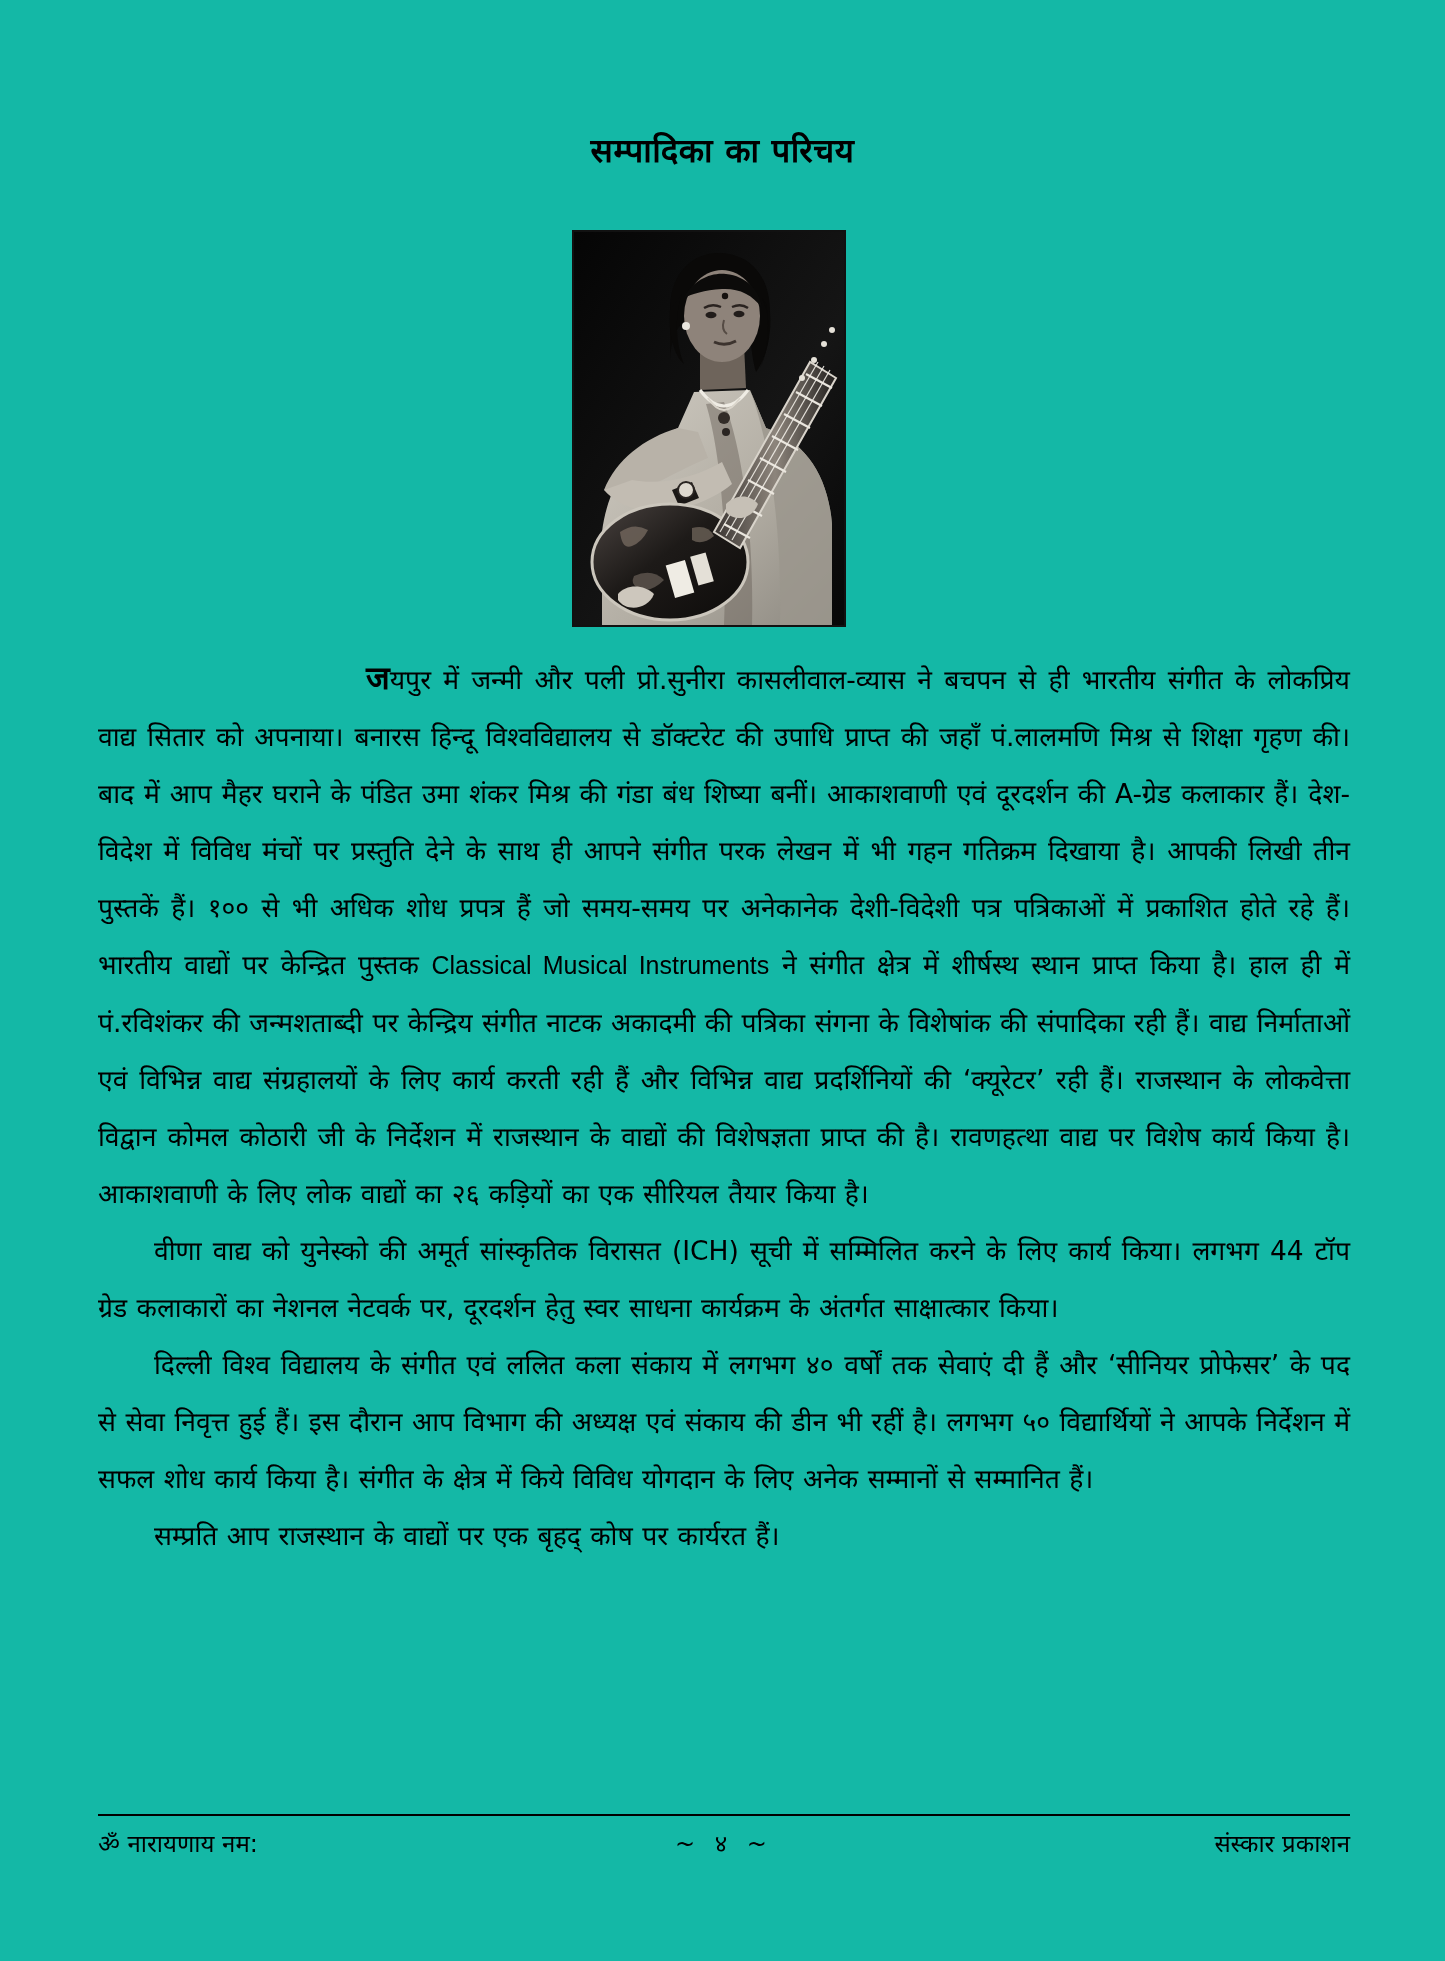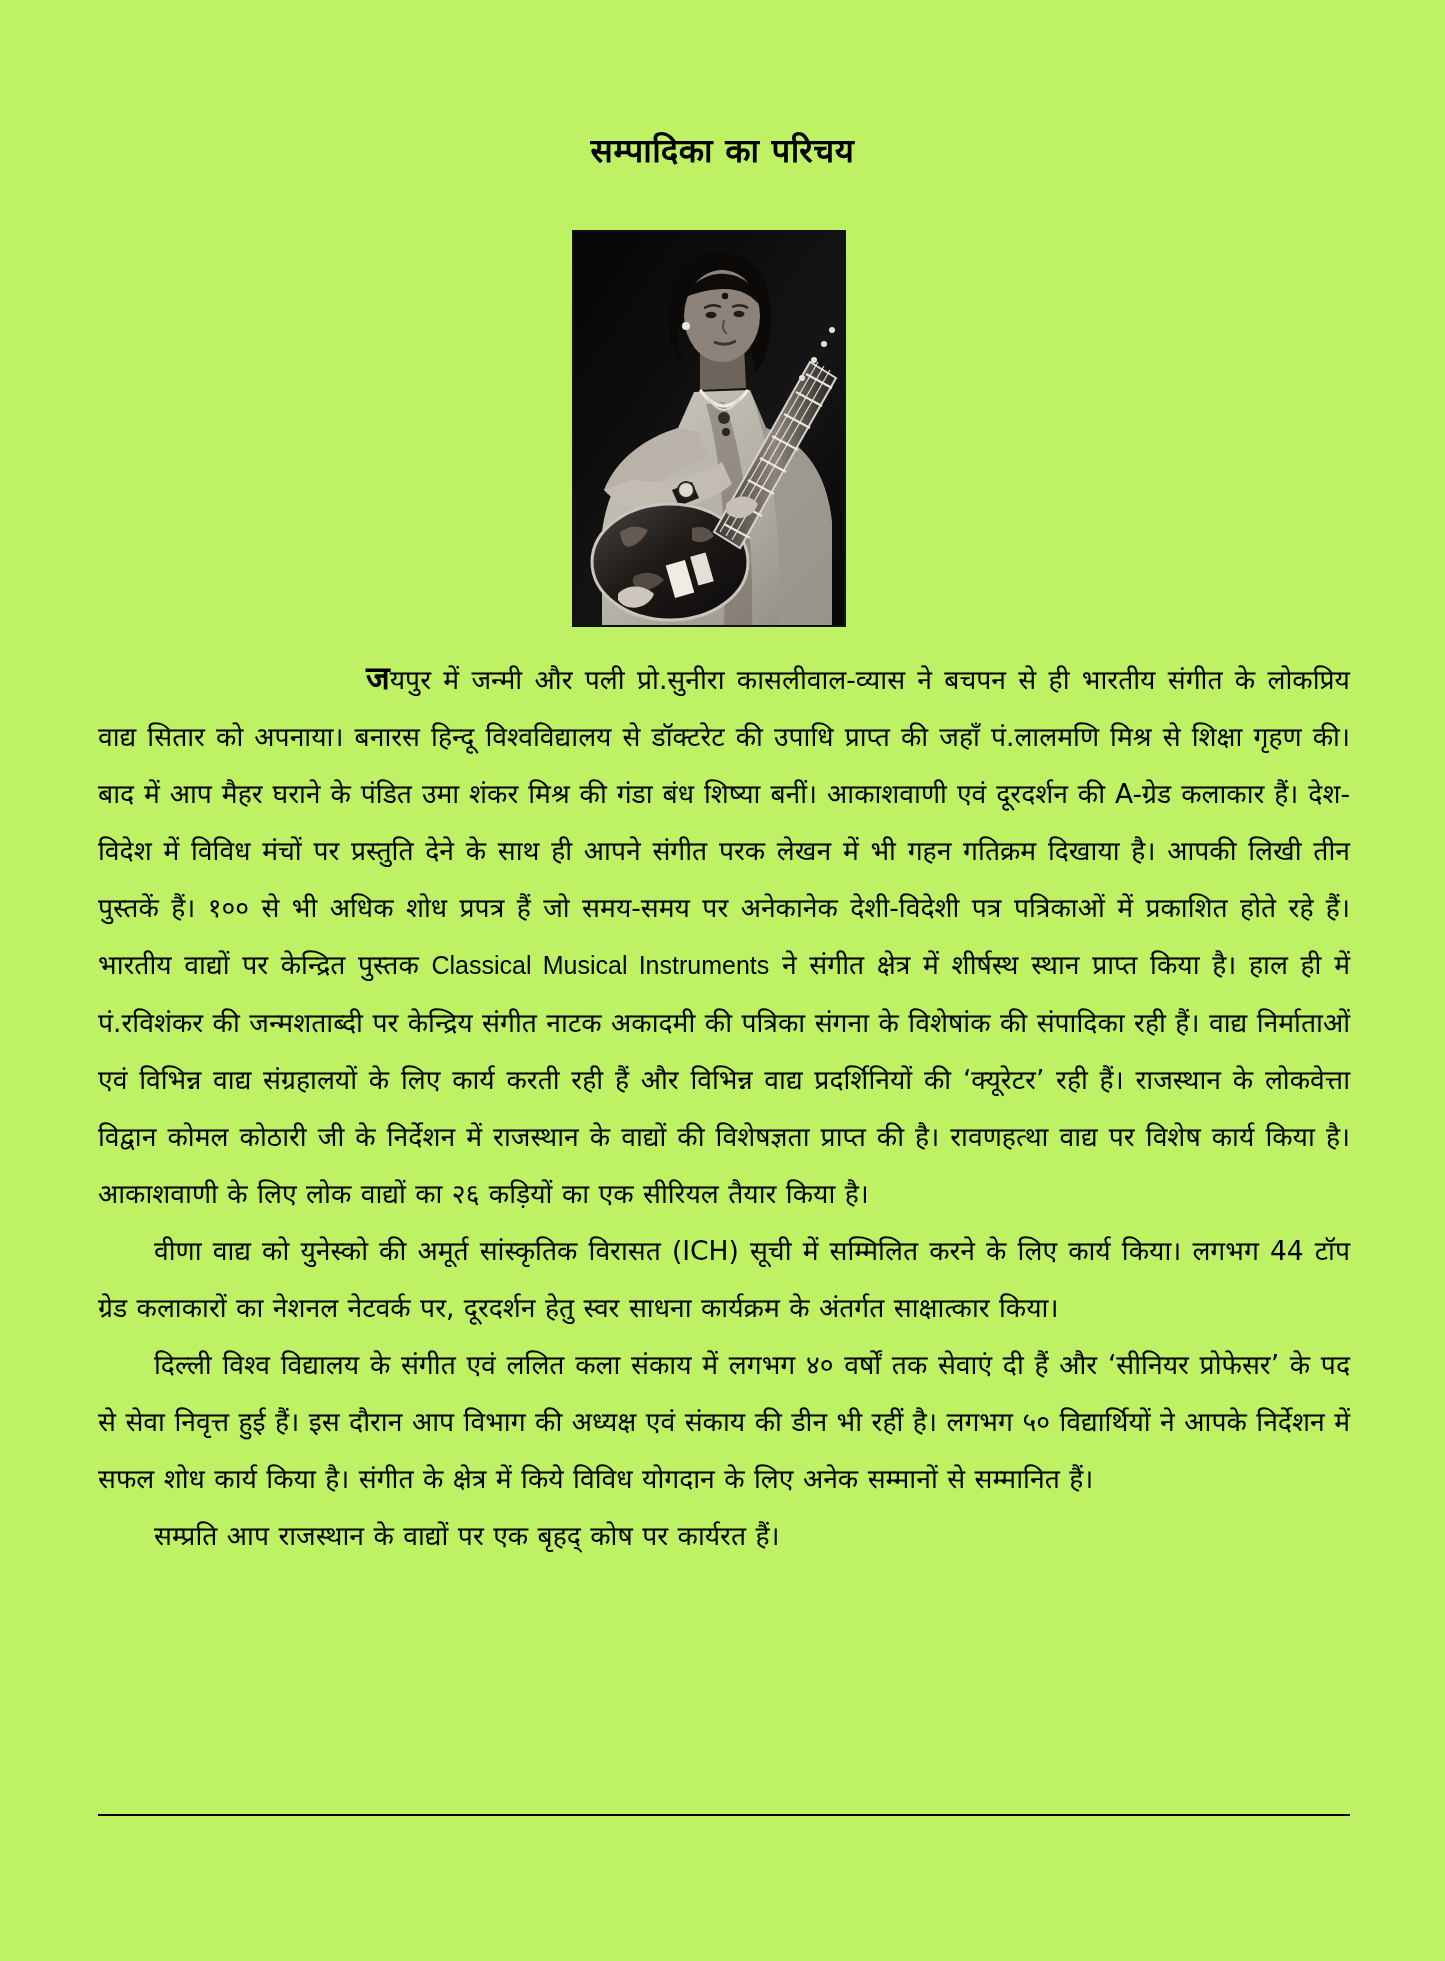--- a/index.html
+++ b/index.html
@@ -10,21 +10,21 @@
   }
   body {
     font-family: "Liberation Serif", "DejaVu Serif", serif;
     color: #000000;
   }
   .page {
     position: relative;
     width: 1445px;
     height: 1961px;
     margin: 0 auto;
-    background: #bef264;
+    background: #14b8a6;
     box-sizing: border-box;
     overflow: hidden;
   }
 
   
   .page-title {
     position: absolute;
     top: 108px;
     left: 0;
     width: 1445px;
@@ -234,14 +234,19 @@
     <p class="indent">वीणा वाद्य को युनेस्को की अमूर्त सांस्कृतिक विरासत (ICH) सूची में सम्मिलित करने के लिए कार्य किया। लगभग 44 टॉप ग्रेड कलाकारों का नेशनल नेटवर्क पर, दूरदर्शन हेतु स्वर साधना कार्यक्रम के अंतर्गत साक्षात्कार किया।</p>
 
     <p class="indent">दिल्ली विश्व विद्यालय के संगीत एवं ललित कला संकाय में लगभग ४० वर्षों तक सेवाएं दी हैं और ‘सीनियर प्रोफेसर’ के पद से सेवा निवृत्त हुई हैं। इस दौरान आप विभाग की अध्यक्ष एवं संकाय की डीन भी रहीं है। लगभग ५० विद्यार्थियों ने आपके निर्देशन में सफल शोध कार्य किया है। संगीत के क्षेत्र में किये विविध योगदान के लिए अनेक सम्मानों से सम्मानित हैं।</p>
 
     <p class="indent">सम्प्रति आप राजस्थान के वाद्यों पर एक बृहद् कोष पर कार्यरत हैं।</p>
 
   </div>
 
   <div class="footer-rule"></div>
 
+  <div class="footer">
+    <span class="footer-left">ॐ नारायणाय नम:</span>
+    <span class="footer-center">~ ४ ~</span>
+    <span class="footer-right">संस्कार प्रकाशन</span>
+  </div>
 
 </div>
 
 </body></html>

